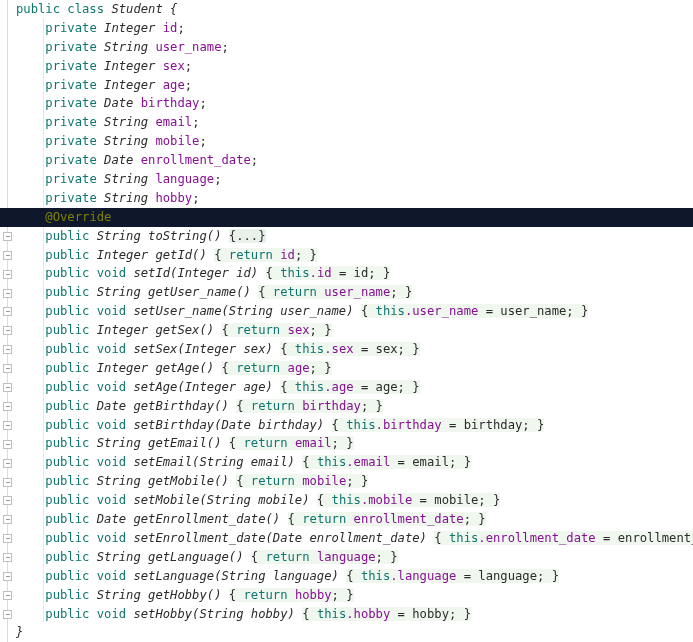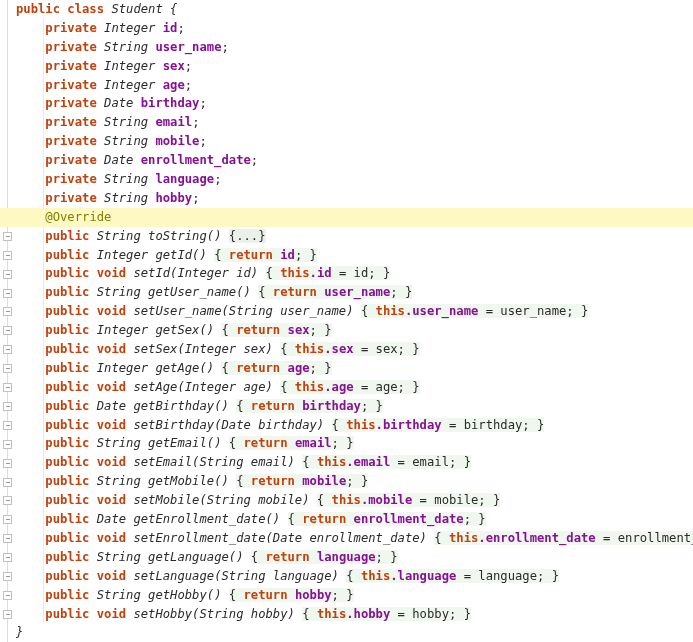--- a/index.html
+++ b/index.html
@@ -42,24 +42,24 @@
     font-size:12.2px;line-height:18.9px;
     white-space:pre;
     color:#2b2b2b;
   }
   .line{
     height:18.9px;
     padding-left:16px;
     box-sizing:border-box;
     white-space:pre;
   }
-  .line.hl{ background:#fef9c3; }
+  .line.hl{ background:#0f172a; }
   
-  .kw   { color:#c2410c; font-weight:bold; }
-  .fld  { color:#871094; font-weight:bold; }
+  .kw   { color:#0f766e; font-weight:normal; }
+  .fld  { color:#871094; font-weight:normal; }
   .typ  { color:#2b2b2b;font-style:italic; }
   .pln  { color:#2b2b2b; }
   .ann  { color:#808000; }
   .body { background:#eff7ef; }
   .fold { background:#eaf1ea; color:#2b2b2b; }
 </style>
 </head>
 <body>
 
 <div id="editor">

